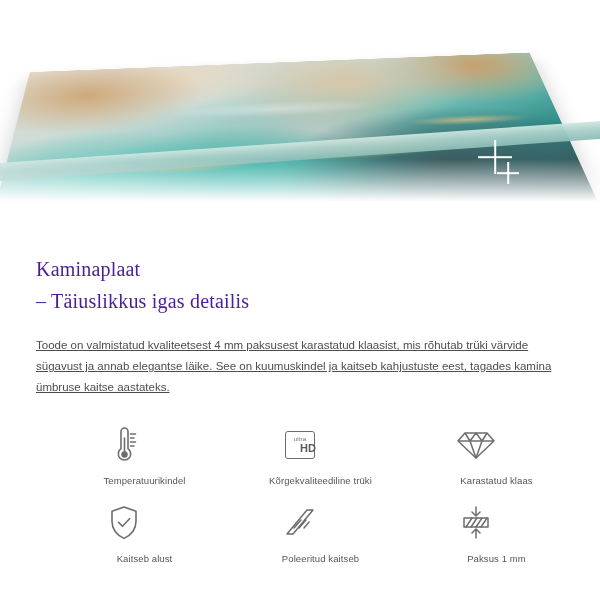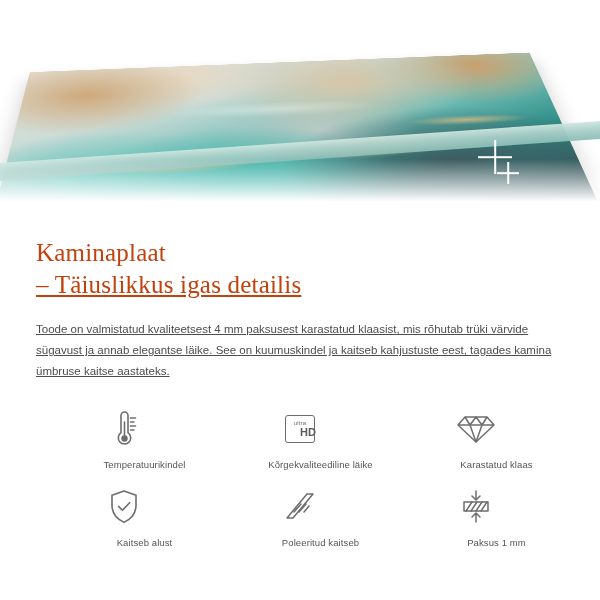--- a/index.html
+++ b/index.html
@@ -92,27 +92,28 @@
   .sparkle::after  { width: 1.6px; height: 34px; transform: translate(-50%,-50%); }
   .sparkle.s1 { left: 478px; top: 140px; }
   .sparkle.s2 { left: 497px; top: 162px; width: 22px; height: 22px; }
   .sparkle.s2::before { width: 22px; }
   .sparkle.s2::after { height: 22px; }
 
   
   .content { padding: 22px 36px 0 36px; }
   .title {
     font-family: "Liberation Serif", serif;
-    font-size: 25px;
+    font-size: 20px;
     line-height: 32px;
-    color: #c2410c;
+    color: #4c1d95;
     font-weight: 400;
     letter-spacing: 0.2px;
-  }
-  .title .line2 { display: block; text-decoration: underline; }
+    margin-top: 16px;
+  }
+  .title .line2 { display: block; }
   .desc {
     margin-top: 18px;
     font-size: 11.5px;
     line-height: 21px;
     color: #4d4d4d;
     max-width: 532px;
     text-decoration: underline;
   }
 
   
@@ -203,21 +204,21 @@
         <div class="feature-label">Temperatuurikindel</div>
       </div>
 
       <div class="feature">
         <div class="feature-icon">
           <div class="ultrahd-box">
             <span class="u">ultra</span>
             <span class="hd">HD</span>
           </div>
         </div>
-        <div class="feature-label">Kõrgekvaliteediline läike</div>
+        <div class="feature-label">Kõrgekvaliteediline trüki</div>
       </div>
 
       <div class="feature">
         <div class="feature-icon">
           <svg width="40" height="36" viewBox="0 0 40 36" fill="none" stroke="#6d6d6d" stroke-width="1.5" stroke-linejoin="round">
             <path d="M9 6h22l7 8-18 17L2 14 9 6z"></path>
             <path d="M2 14h36"></path>
             <path d="M9 6l5 8 6-8 6 8 5-8"></path>
             <path d="M14 14l6 17 6-17"></path>
           </svg>

